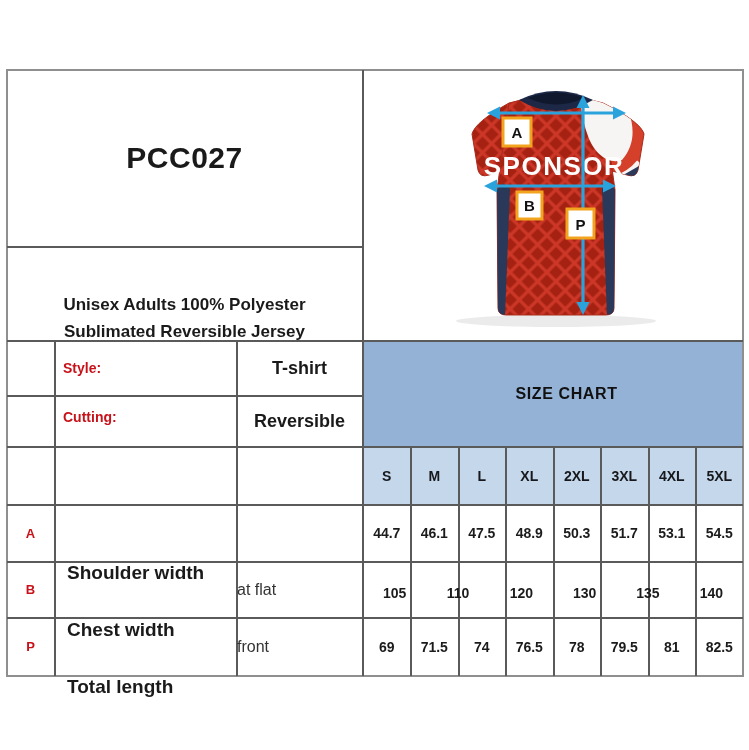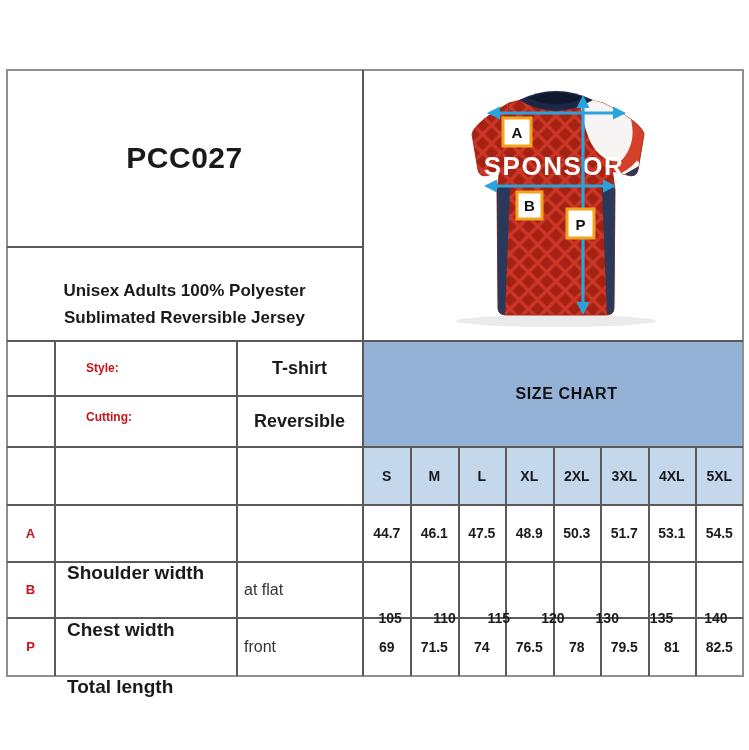--- a/index.html
+++ b/index.html
@@ -10,32 +10,32 @@
   .frame{left:6px;top:69px;width:738px;height:608px;border:2px solid #8f8f8f;background:transparent;}
   .vline{width:2px;background:#5a5a5a;}
   .hline{height:2px;background:#5a5a5a;}
   
   .hdr-bg{left:363px;top:341px;width:380px;height:106px;background:#93b2d6;}
   .sizes-bg{left:363px;top:447px;width:380px;height:58px;background:#c5d7ea;}
   
   .center{display:flex;align-items:center;justify-content:center;text-align:center;}
   .vcenter{display:flex;align-items:center;}
   .code{left:7px;top:70px;width:355px;height:176px;font-size:30px;font-weight:bold;letter-spacing:.5px;}
-  .desc{left:7px;top:247px;width:355px;height:115px;flex-direction:column;font-size:17px;font-weight:bold;line-height:1.55;}
+  .desc{left:7px;top:261px;width:355px;height:115px;flex-direction:column;font-size:17px;font-weight:bold;line-height:1.55;}
   .red{color:#c8121a;}
-  .spec-label{font-size:12px;font-weight:bold;margin-left:31px;}
+  .spec-label{font-size:14px;font-weight:bold;padding-left:8px;}
   .spec-value{font-size:18px;font-weight:bold;}
   .chart-title{left:363px;top:341px;width:407px;height:106px;font-size:16px;font-weight:bold;letter-spacing:.6px;color:#111;}
   .cols{left:363px;width:380px;display:flex;}
   .cols>div{flex:1;display:flex;align-items:center;justify-content:center;}
   .size-lbl{font-size:14px;font-weight:bold;color:#16181c;}
   .val{font-size:14px;font-weight:bold;color:#1b1b1b;}
   .rowkey{left:7px;width:47px;font-size:13px;font-weight:bold;}
   .rowname{left:55px;width:181px;font-size:19px;font-weight:bold;padding-left:12px;margin-top:40px;}
-  .rownote{left:237px;width:125px;font-size:16px;color:#333;padding-left:7px;}
+  .rownote{left:237px;width:125px;font-size:16px;color:#333;}
   .shirt-svg{left:363px;top:70px;}
   svg text{font-family:"Liberation Sans", sans-serif;}
 </style>
 </head>
 <body>
 
 <div class="sheet">
 
   <div class="abs hdr-bg"></div>
   <div class="abs sizes-bg"></div>
@@ -152,24 +152,23 @@
     <div class="val">48.9</div>
     <div class="val">50.3</div>
     <div class="val">51.7</div>
     <div class="val">53.1</div>
     <div class="val">54.5</div>
   </div>
 
   <div class="abs center rowkey red" style="top:562px;height:55px;">B</div>
   <div class="abs vcenter rowname" style="top:562px;height:55px;">Chest width</div>
   <div class="abs vcenter rownote" style="top:562px;height:55px;">at flat</div>
-  <div class="abs cols" style="top:590px;height:55px;">
+  <div class="abs cols" style="top:565px;height:55px;">
     <div class="val">105</div>
     <div class="val">110</div>
-    <div class="val">115</div>
     <div class="val">120</div>
     <div class="val">130</div>
     <div class="val">135</div>
     <div class="val">140</div>
   </div>
 
   <div class="abs center rowkey red" style="top:618px;height:57px;">P</div>
   <div class="abs vcenter rowname" style="top:618px;height:57px;">Total length</div>
   <div class="abs vcenter rownote" style="top:618px;height:57px;">front</div>
   <div class="abs cols" style="top:618px;height:57px;">

